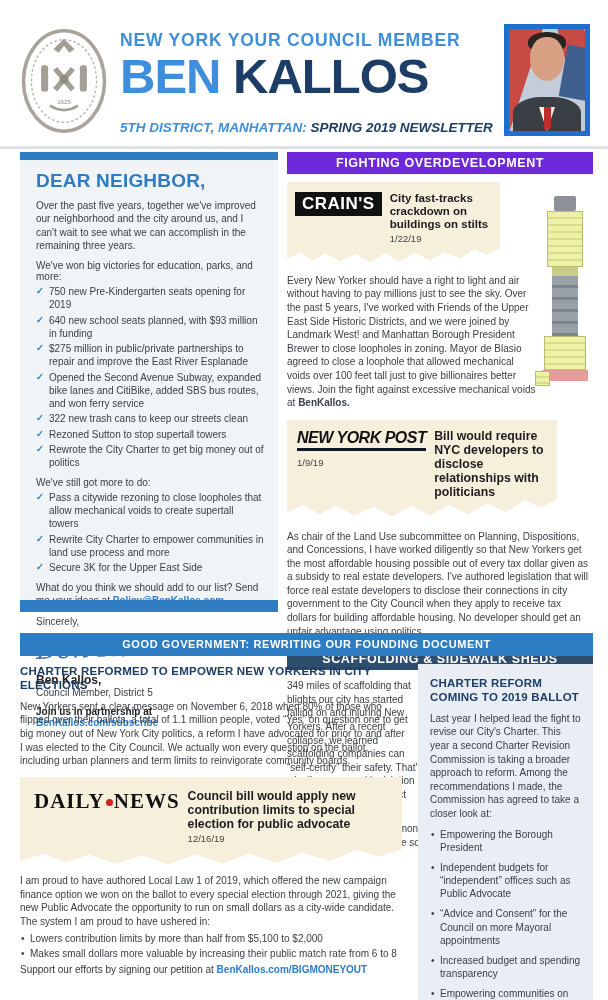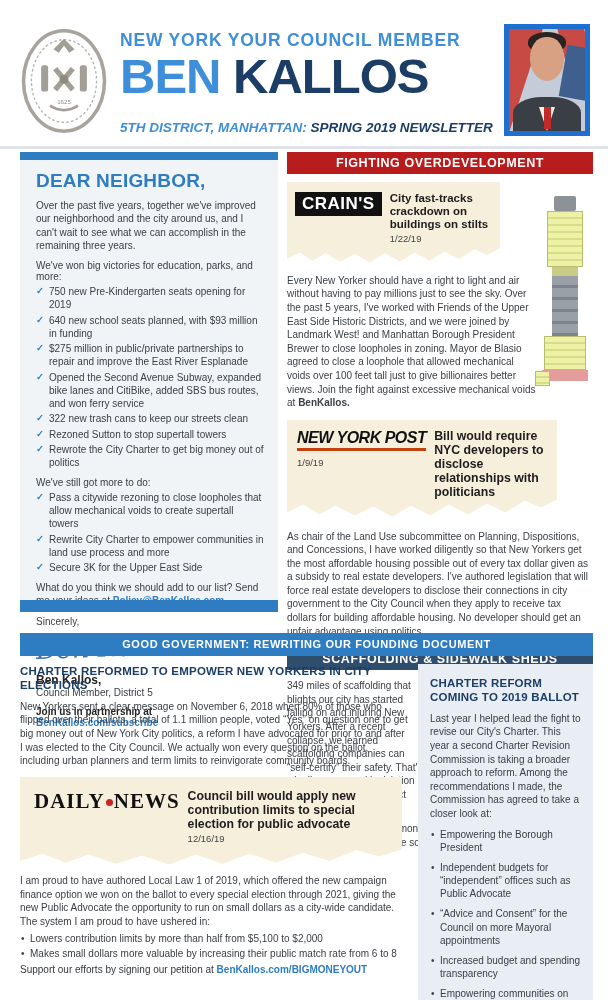--- a/index.html
+++ b/index.html
@@ -43,39 +43,39 @@
   ul.checks li::before { content:"✓"; position:absolute; left:0; top:0; color:#2e7dc2; font-weight:bold; font-size:9.5px; }
   .lnk { color:#2d7cc9; text-decoration:none; cursor:pointer; }
   .b { font-weight:bold; }
   .signature { margin-top:6px; font-family:"DejaVu Serif", serif; font-style:italic; font-size:27px; color:#3a6fb5; transform:rotate(-2deg); transform-origin:left; }
   .signer { margin-top:8px; font-size:12px; font-weight:bold; color:#222; }
   .signer-title { font-size:10px; color:#3b4046; }
   .join { margin-top:8px; font-size:10px; font-weight:bold; color:#222; }
 
   
   .rcol { position:absolute; left:287px; top:152px; width:306px; }
-  .banner { height:22px; background:#b91c1c; color:#fff; font-weight:800; font-size:12.5px; letter-spacing:.6px; text-align:center; line-height:22px; }
+  .banner { height:22px; background:#6d28d9; color:#fff; font-weight:800; font-size:12.5px; letter-spacing:.6px; text-align:center; line-height:22px; }
   .banner.slate { background:#2f4d6d; }
   .torn { clip-path:polygon(0 0,100% 0,100% 80%,94% 88%,88% 81%,81% 93%,74% 84%,67% 95%,60% 85%,53% 96%,46% 86%,39% 97%,32% 87%,25% 96%,18% 86%,12% 95%,6% 85%,0 93%); }
   .crains-clip { margin-top:8px; width:213px; background:#f6efdc; padding:10px 8px 20px 8px; }
   .clip-row { display:flex; align-items:flex-start; gap:8px; }
   .crains-logo { background:#111; color:#fff; font-weight:800; font-size:17px; letter-spacing:.5px; padding:2px 7px; flex:none; }
   .clip-head { font-weight:bold; font-size:11.5px; color:#1d1d1d; line-height:1.15; }
   .clip-date { font-weight:normal; font-size:9.5px; color:#444; white-space:nowrap; }
   .crains-body { width:252px; margin-top:9px; font-size:10px; line-height:1.36; color:#3b4046; }
   .building { position:absolute; right:0px; top:44px; width:56px; height:204px; }
   .b-cap { width:22px; height:15px; background:#8d9298; margin:0 auto; border-radius:2px; }
   .b-y1 { width:36px; height:56px; margin:0 auto; background:repeating-linear-gradient(180deg,#eef2a6 0 5px,#d8dd8a 5px 7px); border:1px solid #b9bd72; }
   .b-band { width:26px; height:9px; margin:0 auto; background:#c8cc84; }
   .b-gray { width:26px; height:60px; margin:0 auto; background:repeating-linear-gradient(180deg,#9aa0a8 0 9px,#7d848d 9px 12px); }
   .b-y2 { width:42px; height:34px; margin:0 auto; background:repeating-linear-gradient(180deg,#eef2a6 0 5px,#d8dd8a 5px 7px); border:1px solid #b9bd72; }
   .b-base { width:46px; height:11px; margin:0 auto; background:#e49c9c; }
   .b-cube { position:absolute; left:-2px; bottom:14px; width:15px; height:15px; background:repeating-linear-gradient(180deg,#eef2a6 0 4px,#d8dd8a 4px 6px); border:1px solid #b9bd72; }
   .post-clip { margin-top:10px; width:270px; background:#f6efdc; padding:9px 10px 20px 10px; }
-  .post-logo { display:inline-block; font-style:italic; font-weight:800; font-size:16px; color:#111; letter-spacing:-.5px; border-bottom:3px solid #c2410c; padding-bottom:1px; white-space:nowrap;text-align:right; }
+  .post-logo { display:inline-block; font-style:italic; font-weight:800; font-size:16px; color:#111; letter-spacing:-.5px; border-bottom:3px solid #0f172a; padding-bottom:1px; white-space:nowrap;text-align:right; }
   .post-date { margin-top:6px; font-size:9.5px; color:#444; }
   .post-body { margin-top:10px; font-size:10px; line-height:1.36; color:#3b4046; }
   .banner-gap { margin-top:10px; }
   .scaffold-row { display:flex; gap:10px; margin-top:9px; }
   .scaffold-text { width:140px; font-size:10px; line-height:1.36; color:#3b4046; }
   .tv { position:relative; width:156px; height:92px; background:linear-gradient(135deg,#4d88c9 0%,#3c74b6 55%,#2a5c9e 100%); overflow:hidden; flex:none; }
   .tv-man { position:absolute; left:8px; bottom:12px; width:34px; height:58px; background:#2b2f36; border-radius:9px 9px 0 0; }
   .tv-head { position:absolute; left:18px; top:8px; width:14px; height:16px; background:#caa183; border-radius:50%; }
   .abc-circle { position:absolute; right:88px; top:8px; width:13px; height:13px; background:#111; border-radius:50%; color:#fff; font-size:4.5px; font-weight:bold; text-align:center; line-height:13px; }
   .tv-seven { position:absolute; right:72px; top:5px; color:#eef3f8; font-weight:800; font-size:18px; text-shadow:1px 1px 0 #16345c; }

